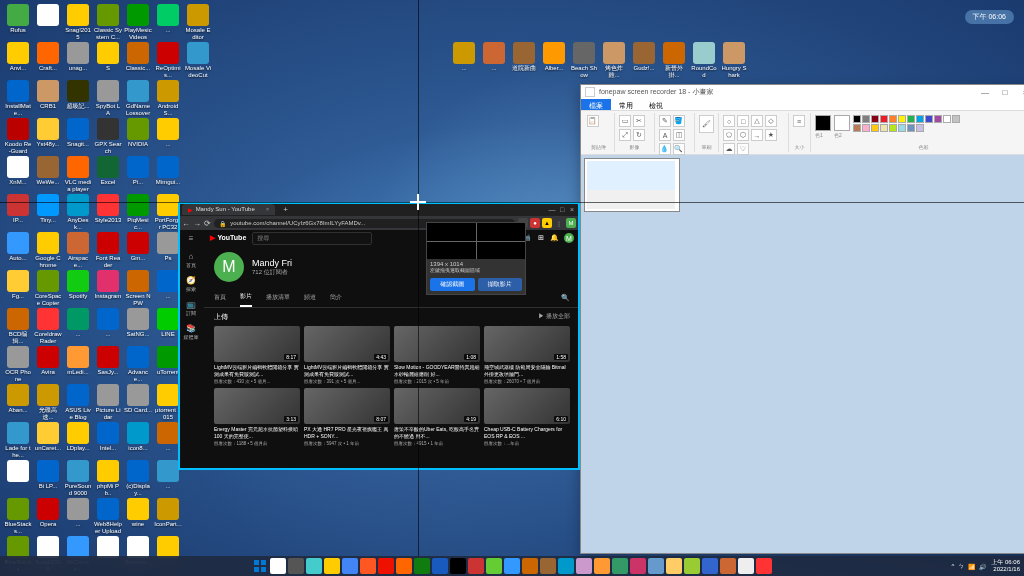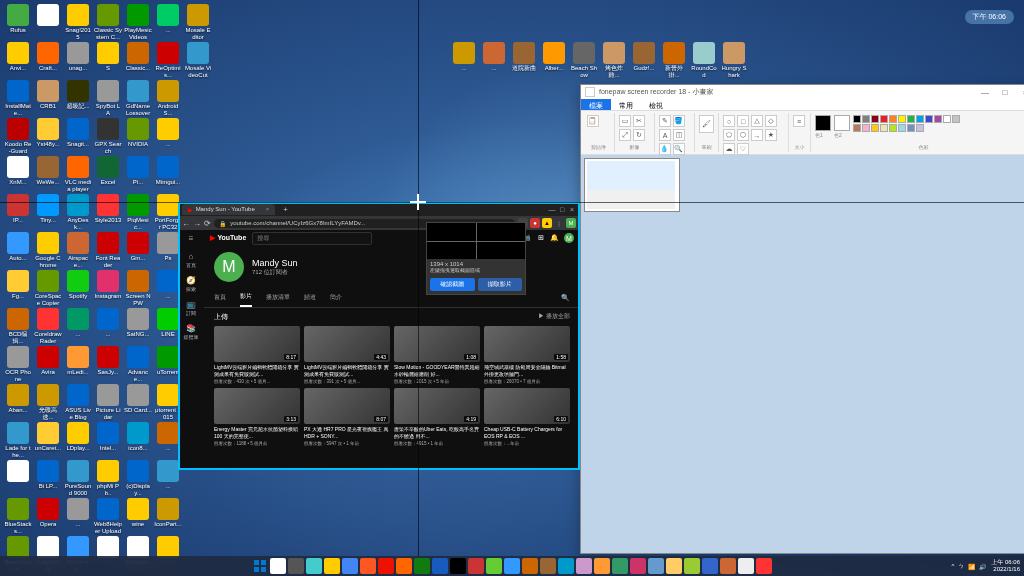--- a/index.html
+++ b/index.html
@@ -574,21 +574,21 @@
         <div class="yt-hicons">
           <span>📹</span>
           <span>⊞</span>
           <span>🔔</span>
           <span class="yt-avatar">M</span>
         </div>
       </div>
       <div class="yt-channel">
         <div class="yt-ch-avatar">M</div>
         <div>
-          <div class="yt-ch-name">Mandy Sun</div>
+          <div class="yt-ch-name">Mandy Fri</div>
           <div class="yt-ch-sub">712 位訂閱者</div>
         </div>
       </div>
       <div class="yt-tabs" id="yt-tabs">
         <span class="t">首頁</span>
           <span class="t active">影片</span>
           <span class="t">播放清單</span>
           <span class="t">頻道</span>
           <span class="t">簡介</span>
           <span class="srch">🔍</span>

